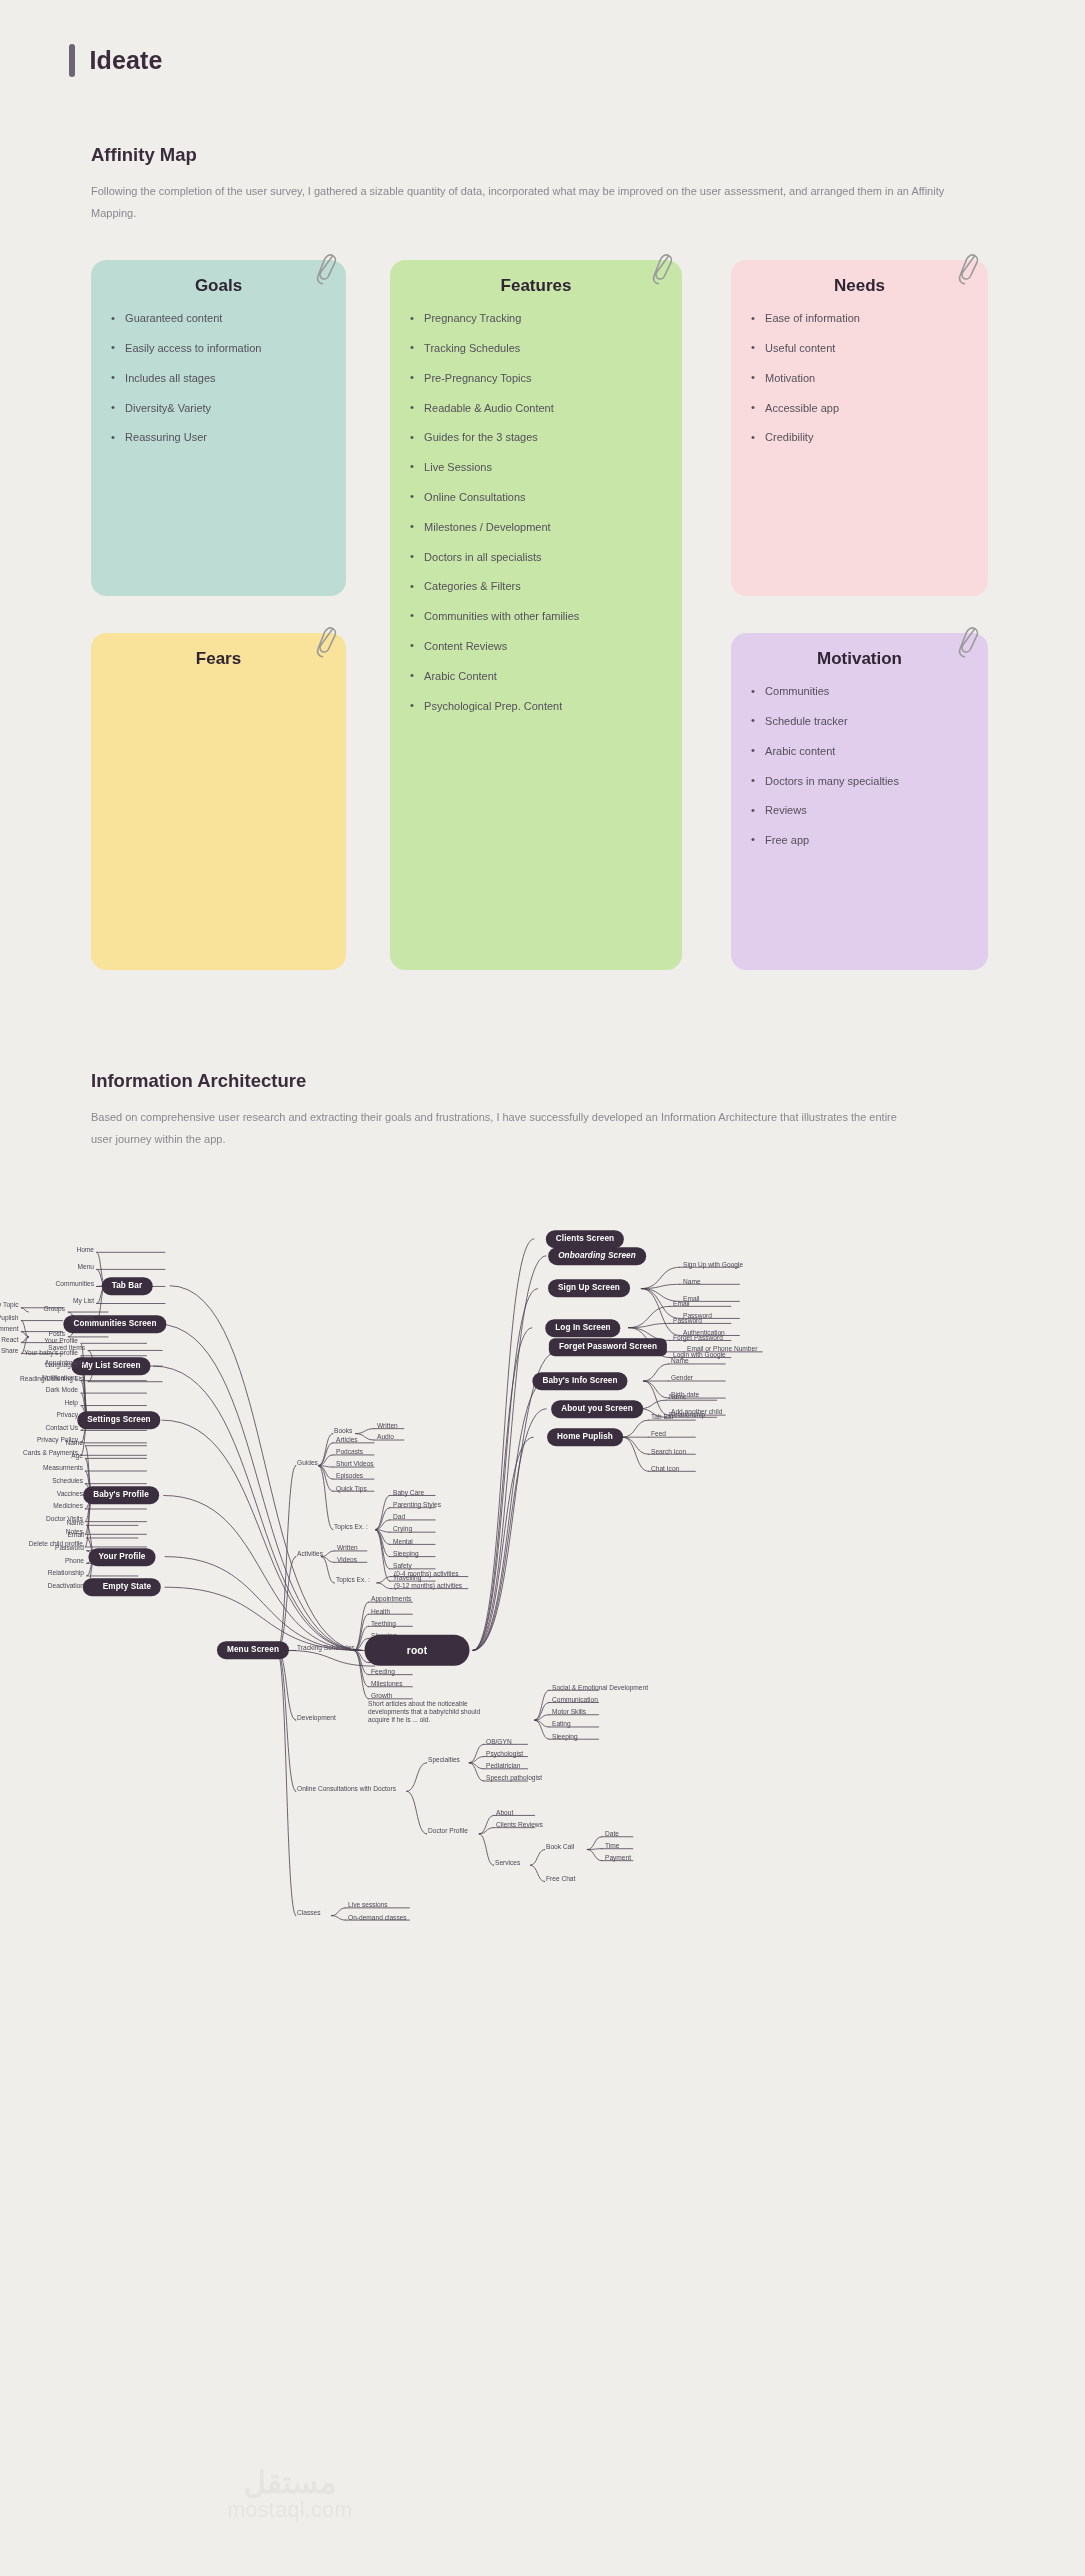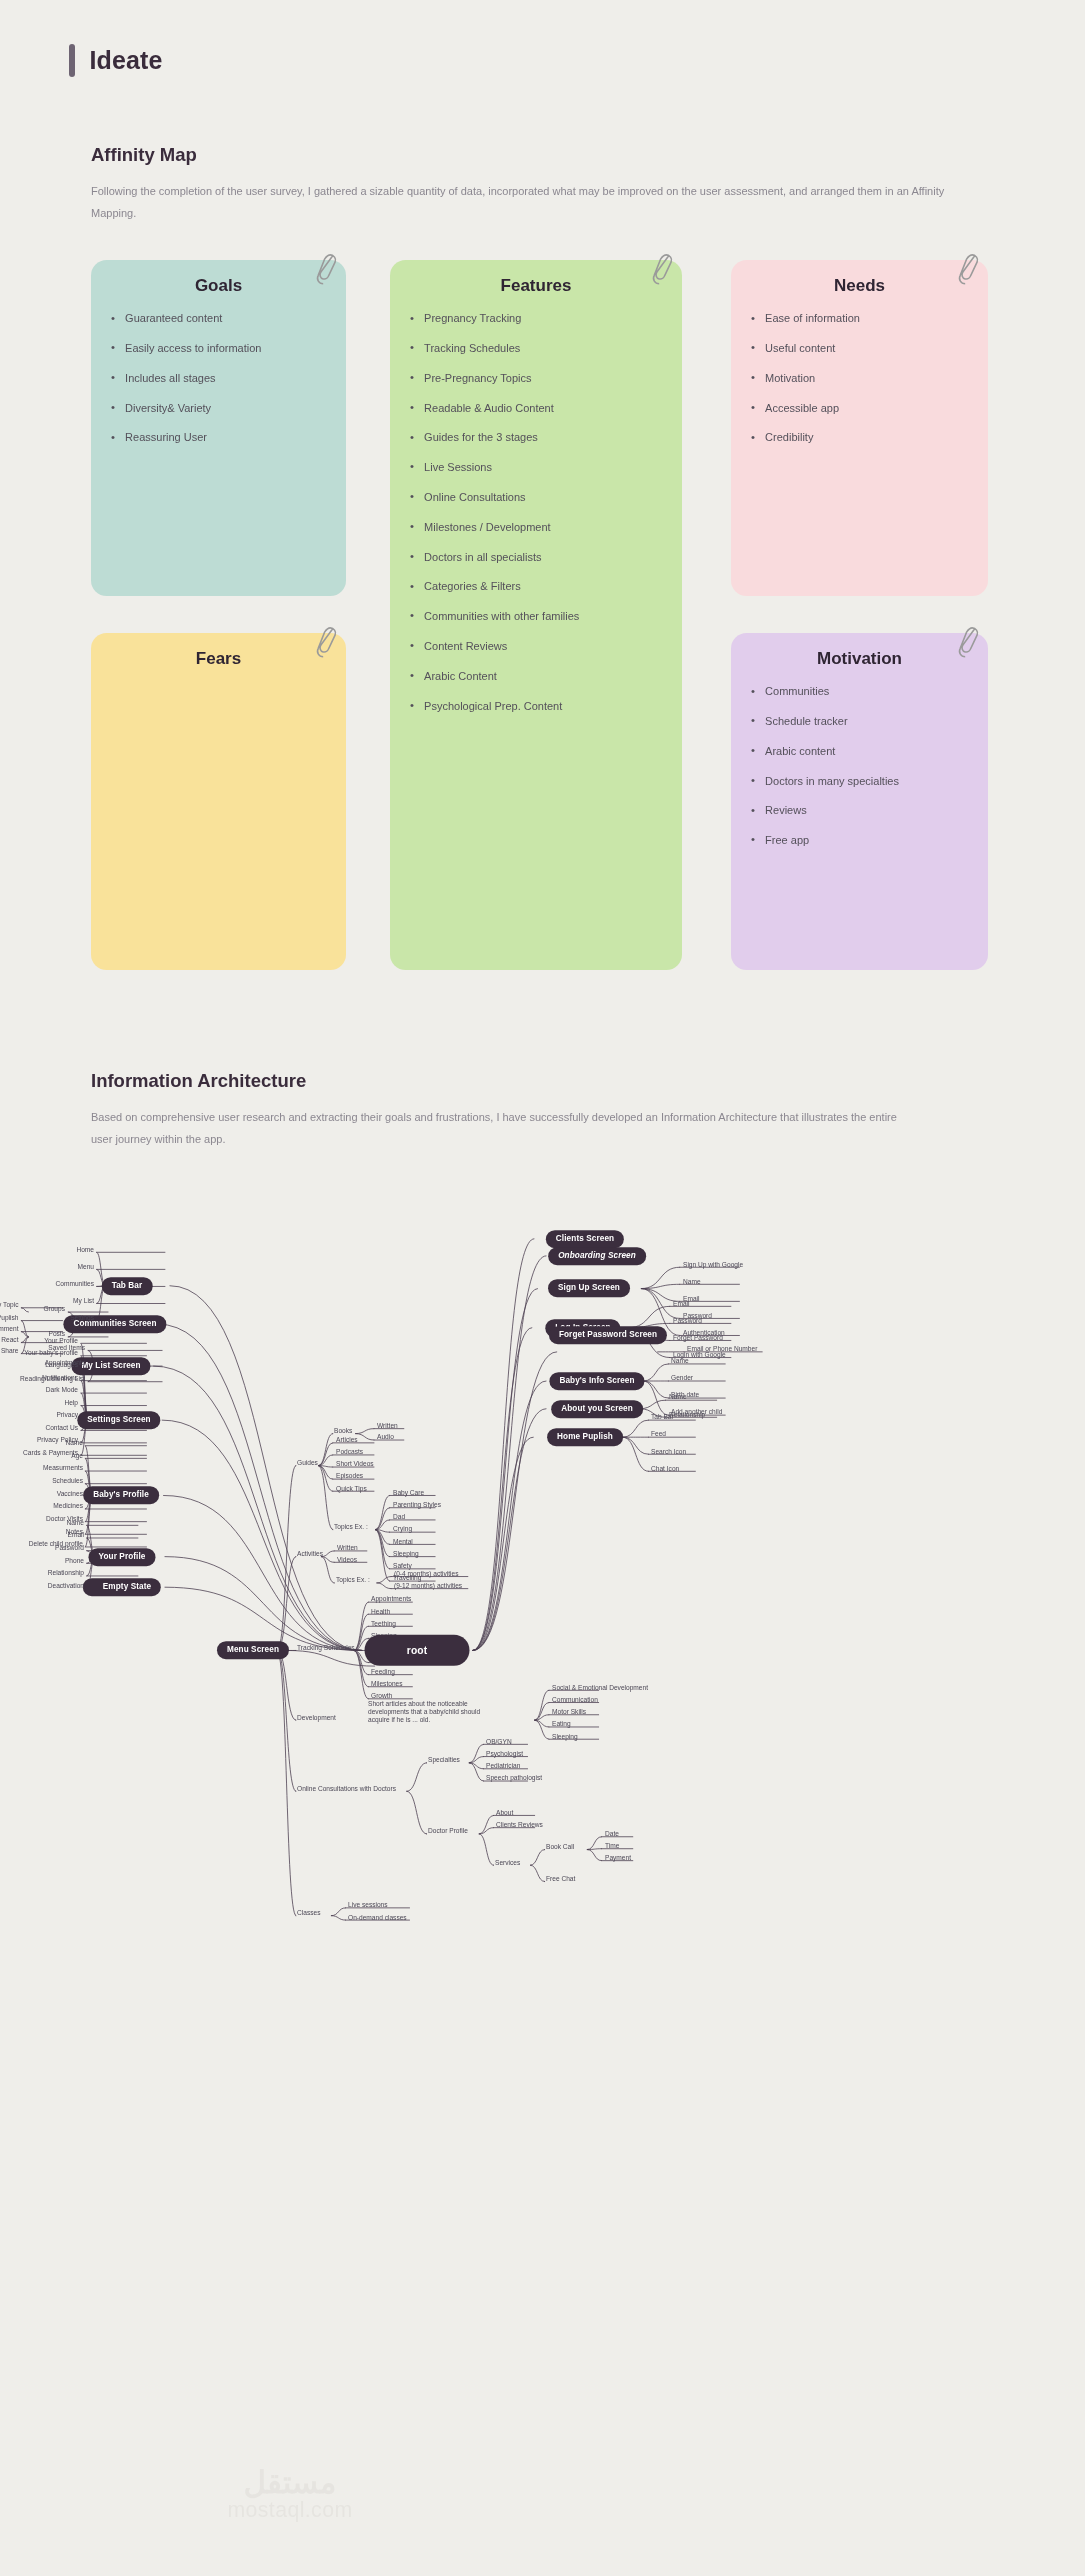--- a/index.html
+++ b/index.html
@@ -394,22 +394,22 @@
       <path d="M 466 1033 C 477 1033 475 1022 486 1022" fill="none" stroke="#4a3e50" stroke-width="1.1" stroke-linecap="round"></path>
       <path d="M 486 1022 L 576 1022" fill="none" stroke="#4a3e50" stroke-width="1.1" stroke-linecap="round"></path>
       <path d="M 466 1033 C 477 1033 475 1039.2 486 1039.2" fill="none" stroke="#4a3e50" stroke-width="1.1" stroke-linecap="round"></path>
       <path d="M 486 1039.2 L 576 1039.2" fill="none" stroke="#4a3e50" stroke-width="1.1" stroke-linecap="round"></path>
     </svg>
   <div id="map-nodes">
       <div class="node" style="left: 585px; top: 58px;">Clients Screen</div>
       <div class="node" style="left: 597px; top: 75px; font-style: italic;">Onboarding Screen</div>
       <div class="node" style="left: 589px; top: 107px;">Sign Up Screen</div>
       <div class="node" style="left: 583px; top: 147px;">Log In Screen</div>
-      <div class="node" style="left: 608px; top: 154px;">Forget Password Screen</div>
-      <div class="node" style="left: 597px; top: 200px;">Baby's Info Screen</div>
+      <div class="node" style="left: 608px; top: 166px; border-radius: 6px;">Forget Password Screen</div>
+      <div class="node" style="left: 580px; top: 200px;">Baby's Info Screen</div>
       <div class="node" style="left: 597px; top: 228px;">About you Screen</div>
       <div class="node" style="left: 585px; top: 256px;">Home Puplish</div>
       <div class="leaf" style="left: 683px; top: 83px;">Sign Up with Google</div>
       <div class="leaf" style="left: 683px; top: 100px;">Name</div>
       <div class="leaf" style="left: 683px; top: 117px;">Email</div>
       <div class="leaf" style="left: 683px; top: 134px;">Password</div>
       <div class="leaf" style="left: 683px; top: 151px;">Authentication</div>
       <div class="leaf" style="left: 673px; top: 122px;">Email</div>
       <div class="leaf" style="left: 673px; top: 139px;">Password</div>
       <div class="leaf" style="left: 673px; top: 156px;">Forget Password</div>

